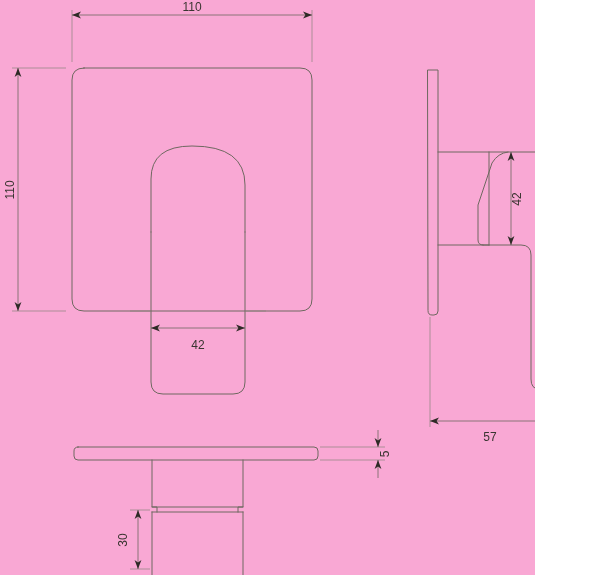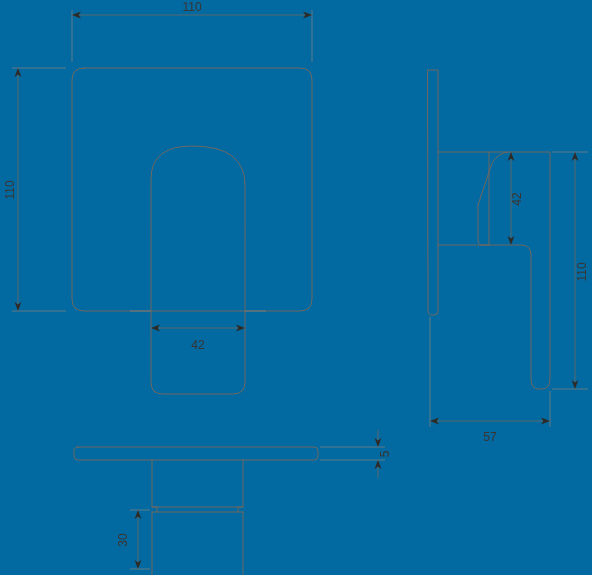--- a/index.html
+++ b/index.html
@@ -5,23 +5,23 @@
   html, body {
     margin: 0;
     padding: 0;
     background: #ffffff;
   }
   body {
     font-family: "Liberation Sans", sans-serif;
   }
   #drawing-root {
     position: relative;
-    width: 592px;
+    width: 535px;
     height: 575px;
-    background: #0369a1;
+    background: #f9a8d4;
     overflow: hidden;
   }
   svg.dwg {
     display: block;
     width: 600px;
     height: 575px;
   }
   .obj {
     fill: none;
     stroke: #6f6860;

